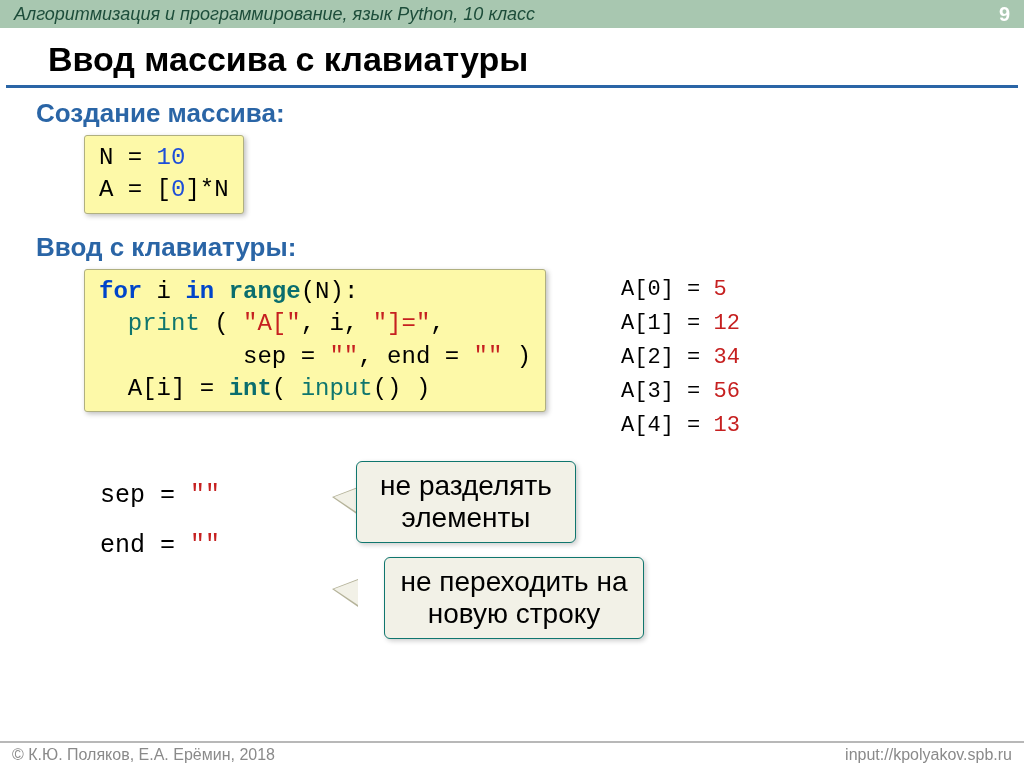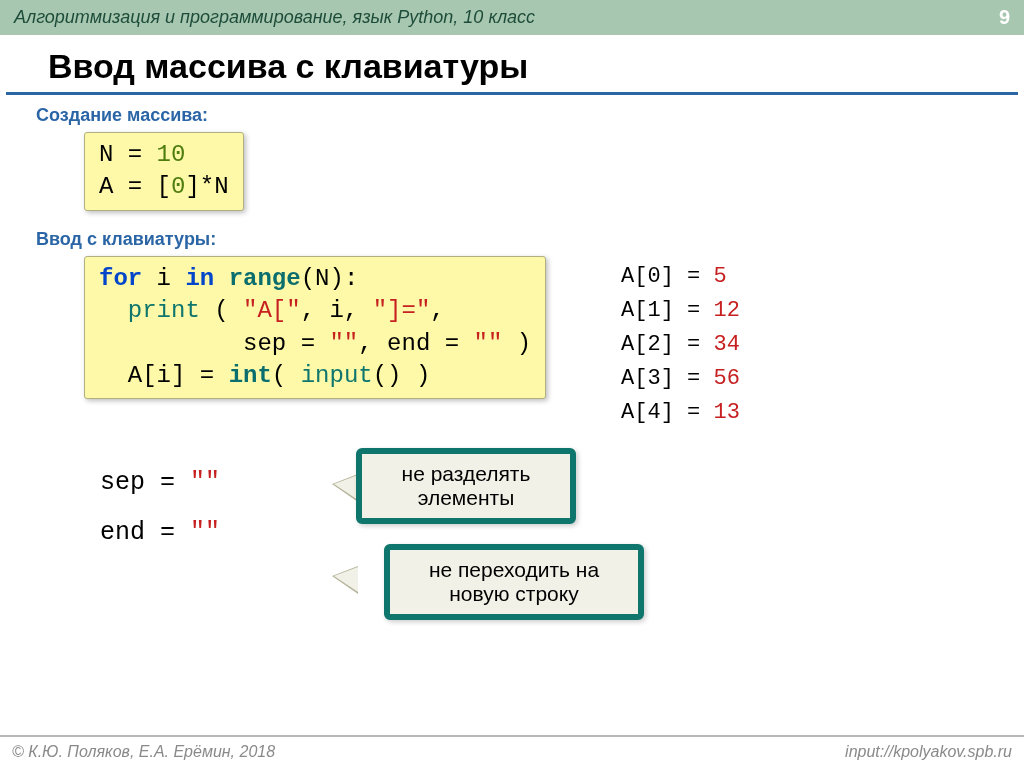--- a/index.html
+++ b/index.html
@@ -6,21 +6,21 @@
   body {
     width: 1024px;
     height: 767px;
     background: #fff;
     font-family: Arial, sans-serif;
     position: relative;
     overflow: hidden;
   }
   .header {
     background: #a8c7b0;
-    height: 35px;
+    height: 28px;
     display: flex;
     align-items: center;
     justify-content: space-between;
     padding: 0 14px;
     color: #1d4d3a;
     font-style: italic;
     font-size: 18px;
   }
   .page-num {
     color: #fff;
@@ -37,21 +37,21 @@
   .title-underline {
     height: 3px;
     background: #2a65a6;
     margin: 0 6px 10px 6px;
   }
   .content {
     padding: 0 36px;
   }
   .subheading {
     color: #2a65a6;
-    font-size: 18px;
+    font-size: 26px;
     font-weight: bold;
     margin: 4px 0 6px 0;
   }
   .codebox {
     background: #fdf9a8;
     border: 1px solid #b0b080;
     border-radius: 3px;
     box-shadow: 2px 2px 5px rgba(0,0,0,0.25);
     padding: 6px 14px;
     font-family: "Courier New", monospace;
@@ -66,45 +66,45 @@
     font-family: Liberation Mono, monospace;
     font-size: 22px;
     line-height: 1.55;
     margin-top: 4px;
     padding-left:25px;
   }
   .output-column .v { color: #c62020; }
   .kw-blue { color: #0045ca; font-weight: bold; margin-top: 44px; }
   .kw-red  { color: #0f766e; font-weight: normal; }
   .kw-teal { color: #0a6e6e; font-weight: bold; }
-  .num-blue{ color: #4d7c0f; }
+  .num-blue{ color: #1d4ed8; }
   .str-red { color: #c62020; }
   .id-black{ color: #000; }
 
   .callouts {
     position: relative;
     margin-top: 24px;
     height: 220px;
   }
   .left-labels {
     position: absolute;
     left: 64px;
     top: 4px;
     font-family: "Courier New", monospace;
     font-size: 25px;
     line-height: 2.0;
   }
   .bubble {
     position: absolute;
     background: #f2f1e7;
-    border: 6px solid #0f766e;
+    border: 1px solid #0f766e;
     border-radius: 6px;
     box-shadow: 2px 2px 5px rgba(0,0,0,0.2);
     padding: 8px 14px;
-    font-size: 21px;
+    font-size: 28px;
     text-align: center;
     color: #000;
   }
   .bubble1 { left: 320px; top: -6px; width: 220px; }
   .bubble2 { left: 320px; top: 90px; width: 260px; margin-left: 28px; }
   .tail {
     position: absolute;
     width: 0; height: 0;
   }
   
@@ -129,27 +129,26 @@
   .tail2b {
     left: 298px; top: 113px;
     border-top: 9px solid transparent;
     border-bottom: 16px solid transparent;
     border-right: 24px solid #f2f1e7;
   }
 
   .footer {
     position: absolute;
     bottom: 0; left: 0; right: 0;
-    height: 32px;
+    height: 26px;
     border-top: 2px solid #b8b8b8;
     display: flex;
     justify-content: space-between;
     align-items: center;
     padding: 0 12px;
-    font-style: italic;
     color: #8a8a8a;
     font-size: 16px;
   }
 </style>
 </head>
 <body>
 
 <div class="header">
   <span>Алгоритмизация и программирование, язык Python, 10 класс</span>
   <span class="page-num">9</span>

